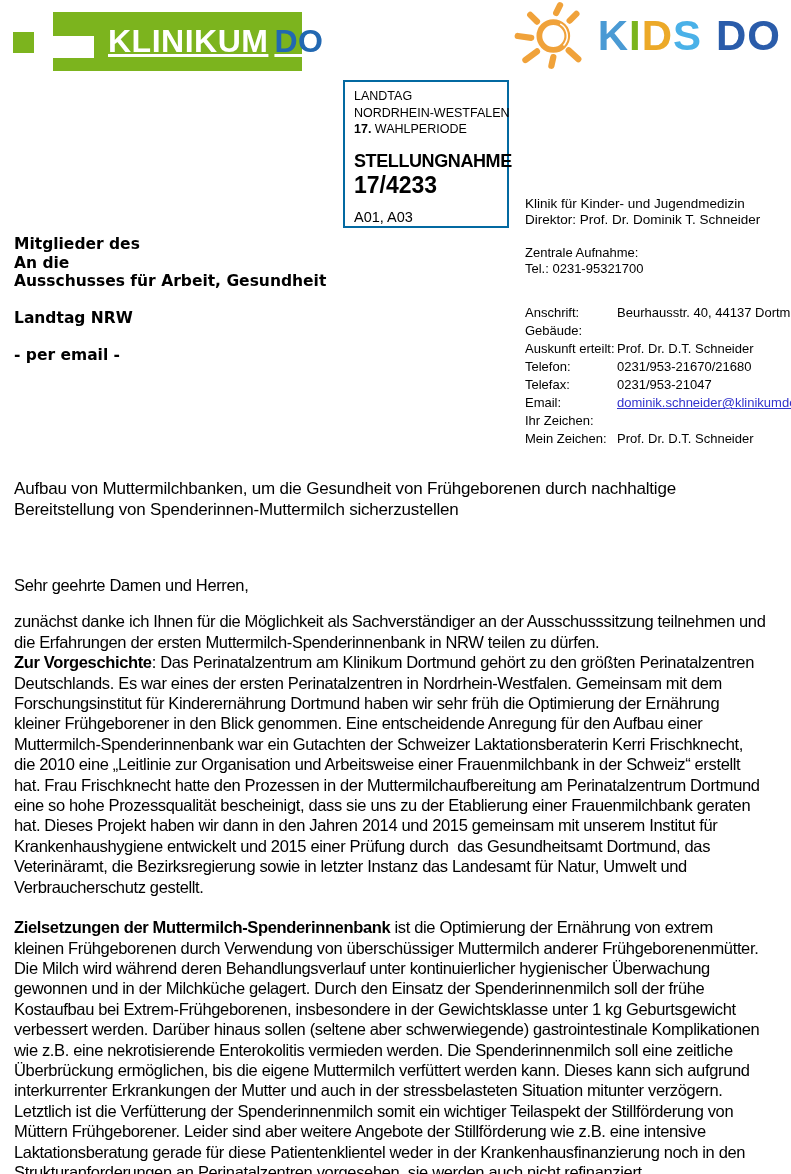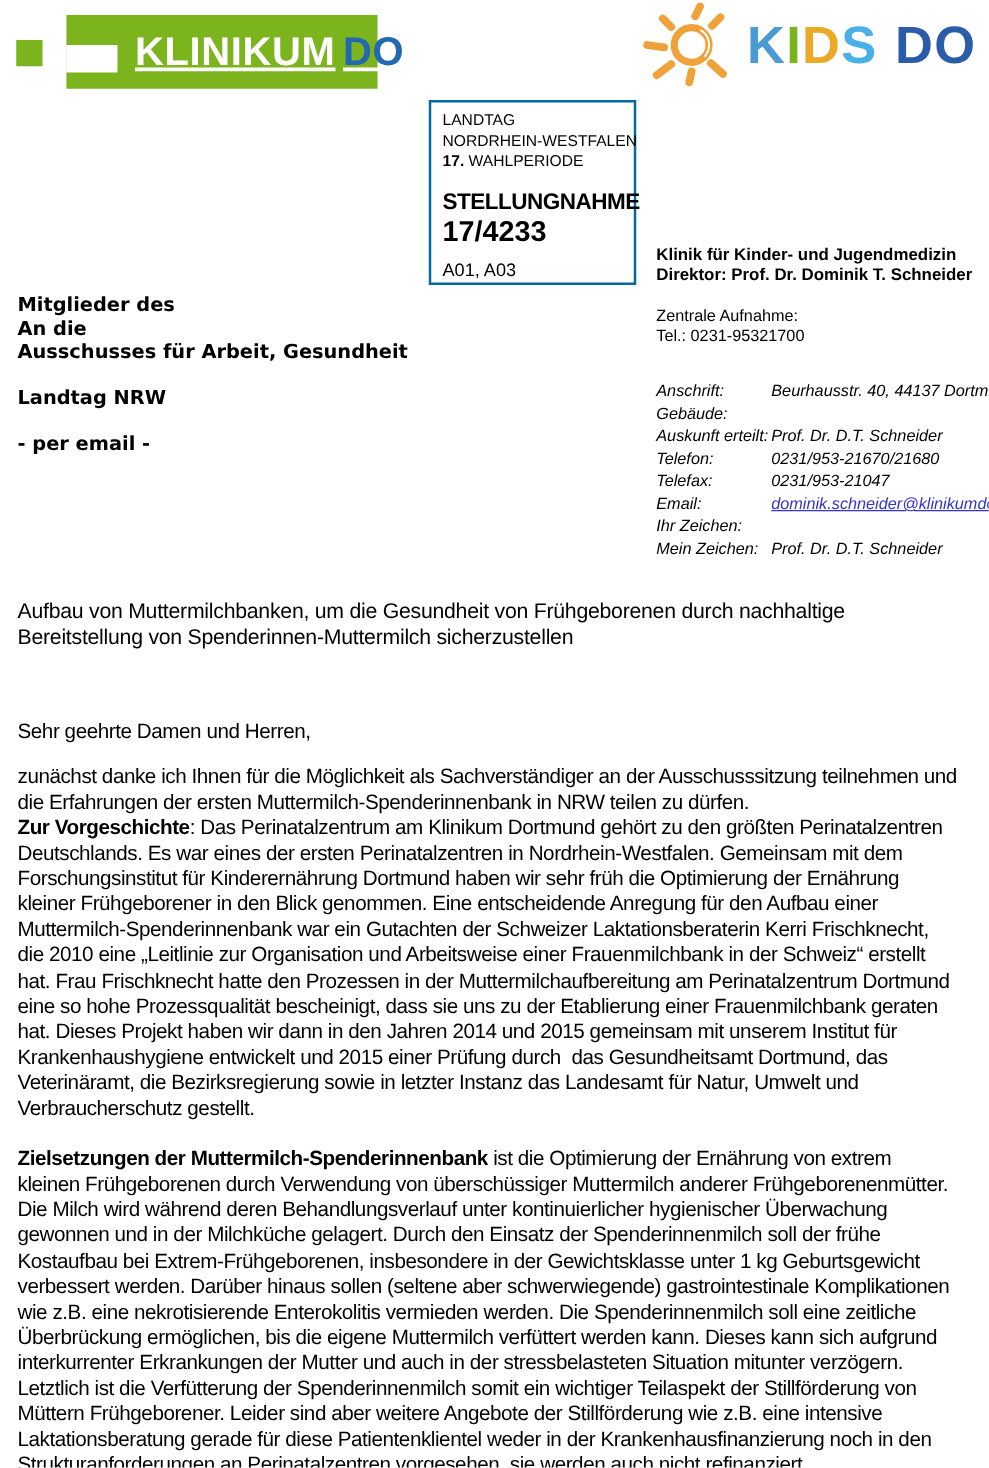--- a/index.html
+++ b/index.html
@@ -26,24 +26,24 @@
   
   .stamp-box{position:absolute;left:343px;top:80px;width:166px;height:148px;border:2px solid #0369a1;
     box-sizing:border-box;padding:6px 9px;}
   .stamp-line{font-size:12.5px;line-height:16.5px;white-space:nowrap;}
   .stamp-type{margin-top:13px;font-weight:bold;font-size:18px;line-height:21px;letter-spacing:-0.4px;white-space:nowrap;}
   .stamp-num{font-weight:bold;font-size:23px;line-height:26px;}
   .stamp-committees{margin-top:11px;font-size:14.5px;}
 
   
   .clinic{position:absolute;left:525px;top:196px;width:266px;font-size:13px;line-height:16px;}
-  .clinic-head{font-weight:bold;font-size:13.5px;}
+  .clinic-head{font-weight:normal;font-size:13.5px;}
   .clinic-central{margin-top:17px;}
   .clinic-rows{margin-top:27px;}
-  .c-row{display:flex;height:18px;line-height:18px;font-style:italic;}
+  .c-row{display:flex;height:18px;line-height:18px;}
   .c-label{width:92px;flex:none;white-space:nowrap;}
   .c-value{white-space:nowrap;}
   a.c-link{color:#3333cc;text-decoration:underline;}
 
   
   .recipient{position:absolute;left:14px;top:235px;
     font-family:"DejaVu Sans",sans-serif;font-weight:bold;font-size:15.5px;}
   .r-line{height:18.5px;line-height:18.5px;white-space:pre;}
 
   

